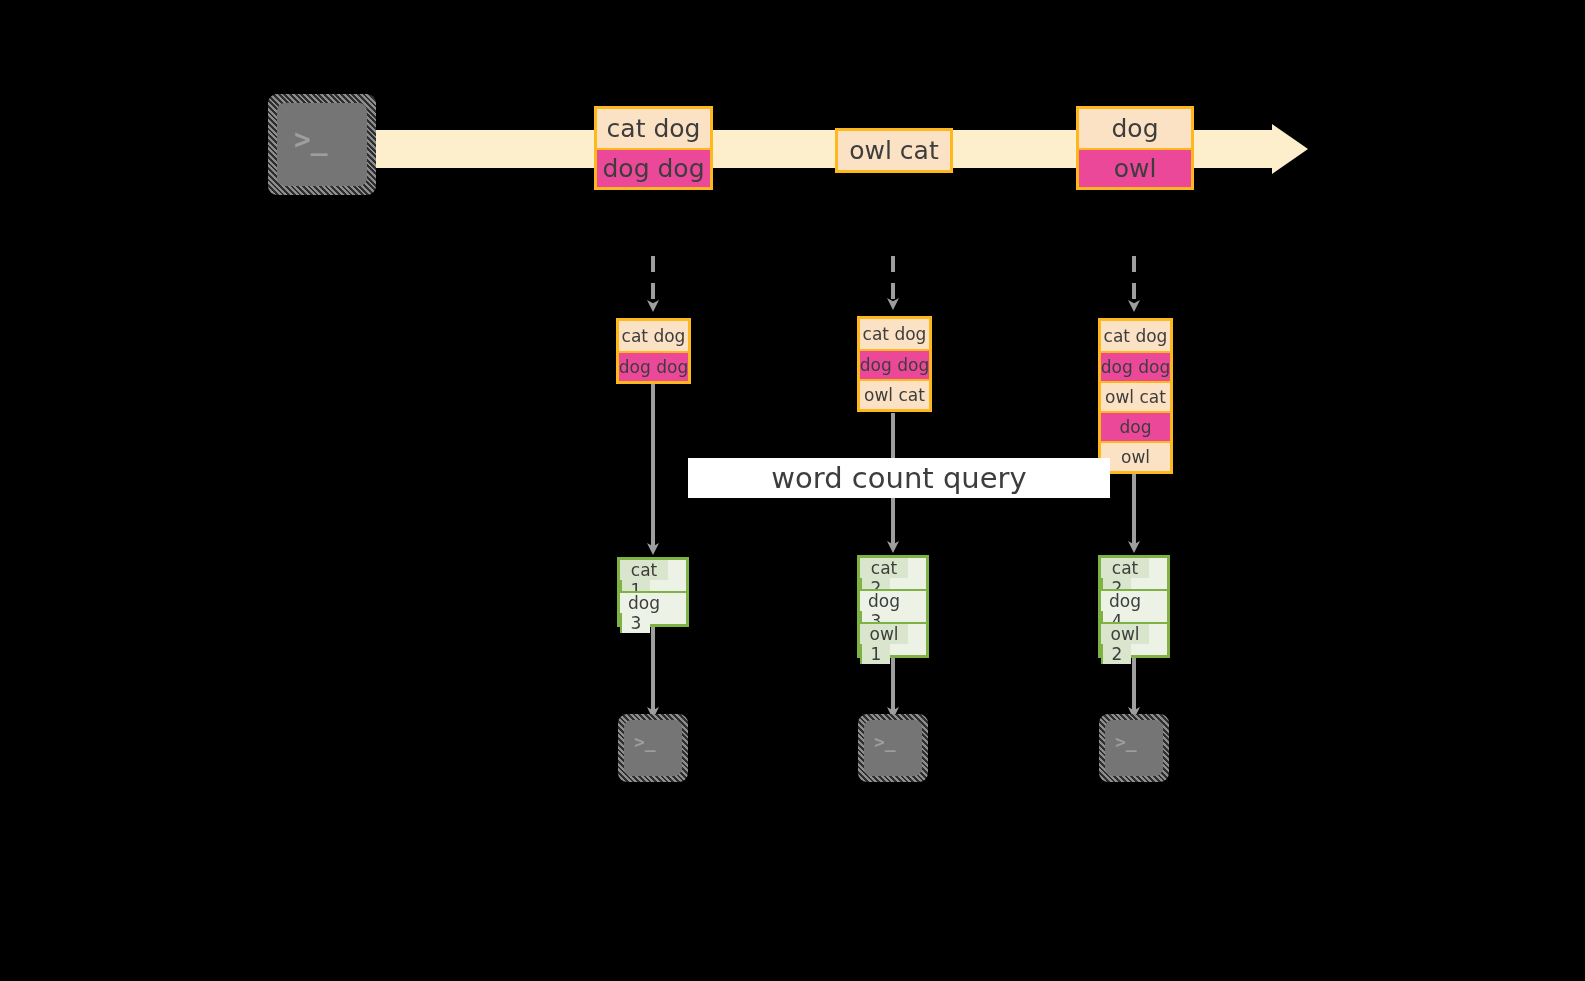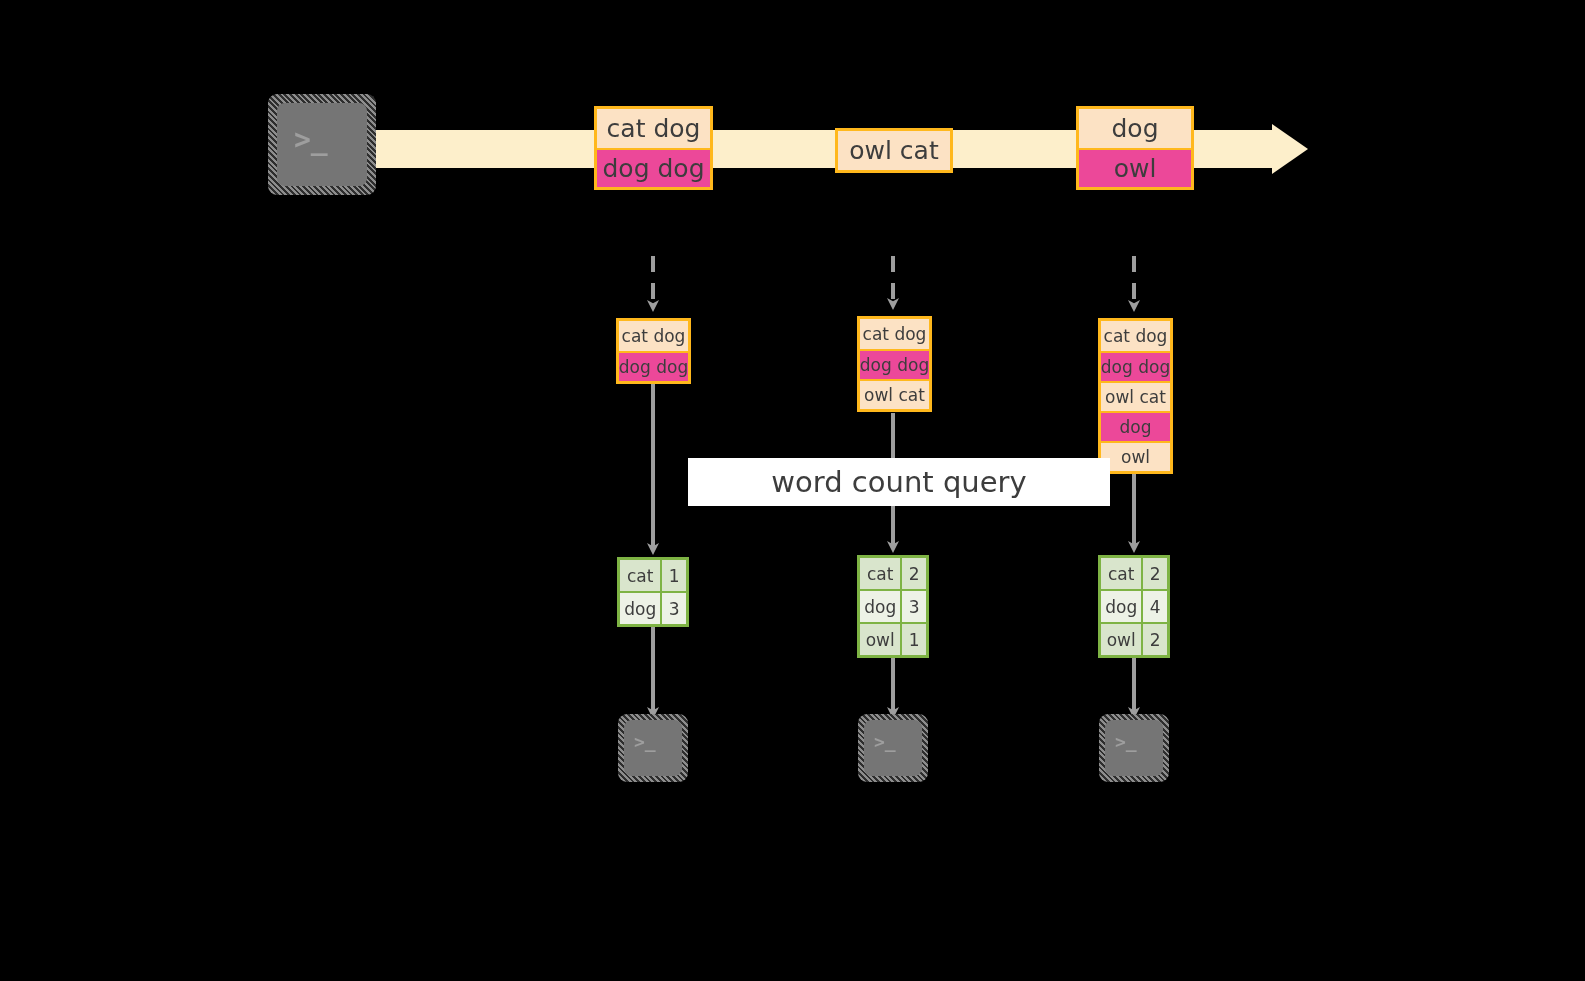--- a/index.html
+++ b/index.html
@@ -99,20 +99,21 @@
     position: absolute;
     box-sizing: border-box;
     border: 3px solid #7eb344;
     display: flex;
     flex-direction: column;
     background: #edf2e6;
   }
   .gtable .grow {
     display: flex;
     height: 31px;
+    flex-direction: column;
   }
   .gtable .grow + .grow { border-top: 2px solid #7eb344; }
   .gtable .gcell {
     box-sizing: border-box;
     display: flex;
     align-items: center;
     justify-content: center;
     font-size: 17px;
     color: #3d3d3d;
     background: #edf2e6;
@@ -204,21 +205,21 @@
   </div>
 
   <div class="obox stack" style="left:1098px; top:318px; width:75px;">
     <div class="row shade">cat dog</div>
     <div class="row">dog dog</div>
     <div class="row shade">owl cat</div>
     <div class="row">dog</div>
     <div class="row shade">owl</div>
   </div>
 
-  <div class="banner" style="left:688px; top:458px; width:422px; height:48px; font-size:29px;">
+  <div class="banner" style="left:688px; top:458px; width:422px; height:40px; font-size:29px;">
     <span>word count query</span>
   </div>
 
   <div class="gtable" style="left:617px; top:557px; width:72px;">
     <div class="grow shade">
       <div class="gcell gword">cat</div>
       <div class="gcell gcount">1</div>
     </div>
     <div class="grow">
       <div class="gcell gword">dog</div>

